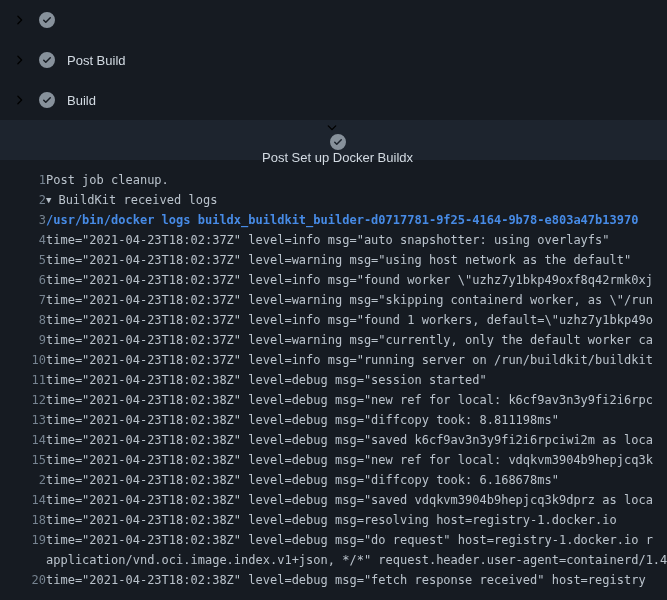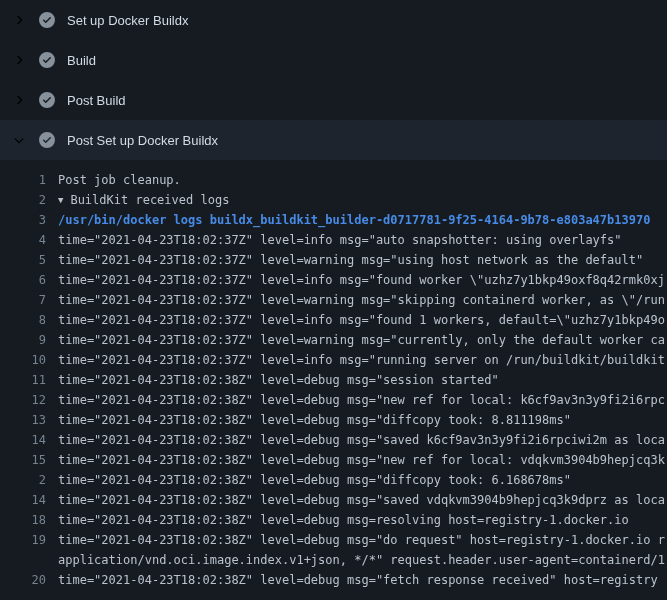--- a/index.html
+++ b/index.html
@@ -9,79 +9,78 @@
     --log-text:#bac3cc;
     --ln:#768390;
     --cmd:#478be6;
     --icon:#8b949e;
     --check:#87919b;
   }
   html,body{margin:0;padding:0;background:var(--bg);}
   .viewer{width:667px;height:600px;overflow:hidden;background:var(--bg);}
   .step{height:40px;display:flex;align-items:center;padding:0 16px 0 12px;cursor:pointer;
         font-family:"Liberation Sans",sans-serif;}
-  .step.expanded{background:var(--hdr-bg-expanded);}
+  .step.expanded{background:var(--hdr-bg-expanded);flex-direction:column;}
   .chev{width:14px;height:14px;display:flex;align-items:center;justify-content:center;flex:none;}
   .chev svg{display:block;}
   .chev.down svg{transform:rotate(90deg);}
   .check{margin-left:13px;width:16px;height:16px;flex:none;}
   .check svg{display:block;}
   .label{margin-left:12px;color:var(--hdr-text);font-size:13px;}
   .log{padding-top:10px;font-family:"DejaVu Sans Mono","Liberation Mono",monospace;
        font-size:12px;color:var(--log-text);}
   .lrow{display:flex;height:20px;line-height:20px;white-space:pre;}
   .ln{flex:0 0 46px;text-align:right;color:var(--ln);cursor:pointer;}
-  .txt{margin-left:12px;overflow:hidden;}
+  .txt{overflow:hidden;}
   .lrow.command .txt{color:var(--cmd);font-weight:700;cursor:pointer;}
   .lrow.group .txt{cursor:pointer;}
   .tri{font-size:9px;margin-right:7px;position:relative;top:-1px;display:inline-block;}
 </style>
 </head>
 <body>
 
 <div class="viewer">
   <div id="steps">
       <div class="step">
         <span class="chev">
           <svg width="14" height="14" viewBox="0 0 16 16" fill="currentColor" aria-hidden="true">
             <path d="M6.22 3.22a.75.75 0 011.06 0l4.25 4.25a.75.75 0 010 1.06l-4.25 4.25a.75.75 0 11-1.06-1.06L9.94 8 6.22 4.28a.75.75 0 010-1.06z"></path>
           </svg>
         </span>
         <span class="check">
           <svg width="16" height="16" viewBox="0 0 16 16" aria-hidden="true">
             <path fill="var(--check)" fill-rule="evenodd" d="M8 16A8 8 0 108 0a8 8 0 000 16zm3.78-9.72a.75.75 0 00-1.06-1.06L6.75 9.19 5.28 7.72a.75.75 0 00-1.06 1.06l2 2a.75.75 0 001.06 0l4.5-4.5z"></path>
           </svg>
         </span>
-        <span class="label">Set up Docker Buildx</span>
+      </div>
+      <div class="step">
+        <span class="chev">
+          <svg width="14" height="14" viewBox="0 0 16 16" fill="currentColor" aria-hidden="true">
+            <path d="M6.22 3.22a.75.75 0 011.06 0l4.25 4.25a.75.75 0 010 1.06l-4.25 4.25a.75.75 0 11-1.06-1.06L9.94 8 6.22 4.28a.75.75 0 010-1.06z"></path>
+          </svg>
+        </span>
+        <span class="check">
+          <svg width="16" height="16" viewBox="0 0 16 16" aria-hidden="true">
+            <path fill="var(--check)" fill-rule="evenodd" d="M8 16A8 8 0 108 0a8 8 0 000 16zm3.78-9.72a.75.75 0 00-1.06-1.06L6.75 9.19 5.28 7.72a.75.75 0 00-1.06 1.06l2 2a.75.75 0 001.06 0l4.5-4.5z"></path>
+          </svg>
+        </span>
+        <span class="label">Post Build</span>
       </div>
       <div class="step">
         <span class="chev">
           <svg width="14" height="14" viewBox="0 0 16 16" fill="currentColor" aria-hidden="true">
             <path d="M6.22 3.22a.75.75 0 011.06 0l4.25 4.25a.75.75 0 010 1.06l-4.25 4.25a.75.75 0 11-1.06-1.06L9.94 8 6.22 4.28a.75.75 0 010-1.06z"></path>
           </svg>
         </span>
         <span class="check">
           <svg width="16" height="16" viewBox="0 0 16 16" aria-hidden="true">
             <path fill="var(--check)" fill-rule="evenodd" d="M8 16A8 8 0 108 0a8 8 0 000 16zm3.78-9.72a.75.75 0 00-1.06-1.06L6.75 9.19 5.28 7.72a.75.75 0 00-1.06 1.06l2 2a.75.75 0 001.06 0l4.5-4.5z"></path>
           </svg>
         </span>
         <span class="label">Build</span>
-      </div>
-      <div class="step">
-        <span class="chev">
-          <svg width="14" height="14" viewBox="0 0 16 16" fill="currentColor" aria-hidden="true">
-            <path d="M6.22 3.22a.75.75 0 011.06 0l4.25 4.25a.75.75 0 010 1.06l-4.25 4.25a.75.75 0 11-1.06-1.06L9.94 8 6.22 4.28a.75.75 0 010-1.06z"></path>
-          </svg>
-        </span>
-        <span class="check">
-          <svg width="16" height="16" viewBox="0 0 16 16" aria-hidden="true">
-            <path fill="var(--check)" fill-rule="evenodd" d="M8 16A8 8 0 108 0a8 8 0 000 16zm3.78-9.72a.75.75 0 00-1.06-1.06L6.75 9.19 5.28 7.72a.75.75 0 00-1.06 1.06l2 2a.75.75 0 001.06 0l4.5-4.5z"></path>
-          </svg>
-        </span>
-        <span class="label">Post Build</span>
       </div>
       <div class="step expanded">
         <span class="chev down">
           <svg width="14" height="14" viewBox="0 0 16 16" fill="currentColor" aria-hidden="true">
             <path d="M6.22 3.22a.75.75 0 011.06 0l4.25 4.25a.75.75 0 010 1.06l-4.25 4.25a.75.75 0 11-1.06-1.06L9.94 8 6.22 4.28a.75.75 0 010-1.06z"></path>
           </svg>
         </span>
         <span class="check">
           <svg width="16" height="16" viewBox="0 0 16 16" aria-hidden="true">
             <path fill="var(--check)" fill-rule="evenodd" d="M8 16A8 8 0 108 0a8 8 0 000 16zm3.78-9.72a.75.75 0 00-1.06-1.06L6.75 9.19 5.28 7.72a.75.75 0 00-1.06 1.06l2 2a.75.75 0 001.06 0l4.5-4.5z"></path>

